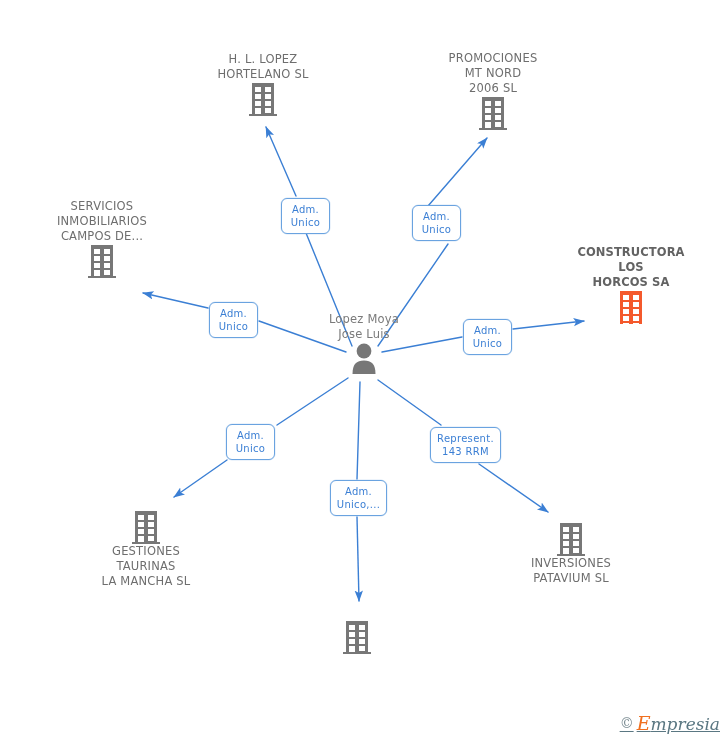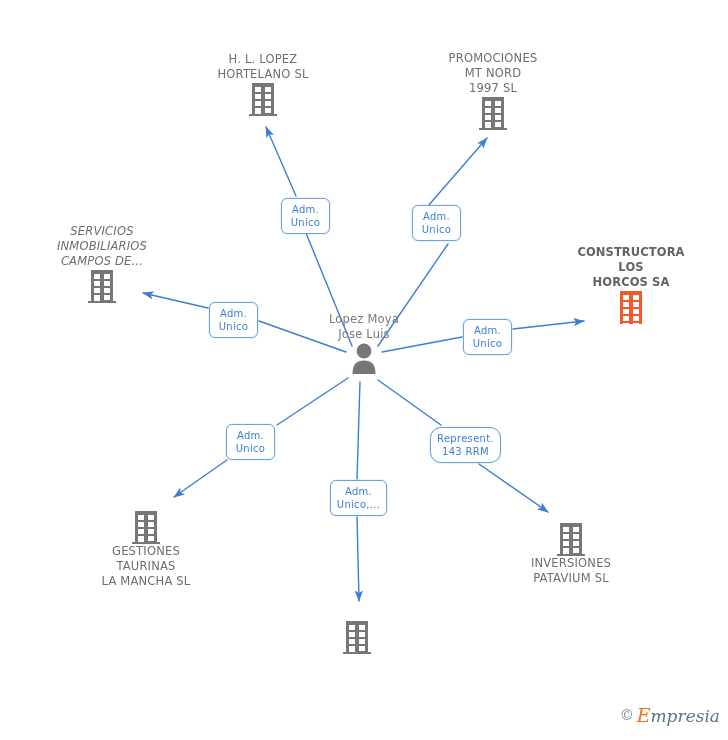--- a/index.html
+++ b/index.html
@@ -62,27 +62,28 @@
     line-height: 13px;
     text-align: center;
     padding: 4px 2px 4px 2px;
     white-space: pre-line;
     letter-spacing: 0.3px;
     box-shadow: 0 0 0 0.5px rgba(106,163,224,0.25);
   }
   .watermark {
     position: absolute;
     right: 8px;
-    bottom: 14px;
+    bottom: 6px;
     font-size: 17px;
     font-family: "DejaVu Serif", "Liberation Serif", serif;
     font-style: italic;
     color: #5a7782;
     white-space: nowrap;
     user-select: none;
+    text-decoration: underline;
   }
   .watermark .copy {
     font-style: normal;
     font-size: 14px;
     color: #7b8c93;
     vertical-align: 2px;
     margin-right: 3px;
   }
   .watermark .brandE {
     color: #f07020;
@@ -134,35 +135,35 @@
             <rect x="6" y="19" width="6" height="5" fill="#fff"></rect>
             <rect x="16" y="19" width="6" height="5" fill="#fff"></rect>
             <rect x="6" y="26" width="6" height="6" fill="#fff"></rect>
             <rect x="16" y="26" width="6" height="5" fill="#fff"></rect>
             <rect x="0" y="32" width="28" height="4" fill="#777777"></rect>
           </svg></span>
       </div>
       <div class="node" style="left: 493px; top: 51px;">
         <div class="node-label">PROMOCIONES
 MT NORD
-1997 SL</div>
-        <span class="icon-wrap"><svg width="28" height="34" viewBox="0 0 28 34">
-            <rect x="3" y="1" width="22" height="32" fill="#777777"></rect>
-            <rect x="6" y="5" width="6" height="5" fill="#fff"></rect>
-            <rect x="16" y="5" width="6" height="5" fill="#fff"></rect>
-            <rect x="6" y="12" width="6" height="5" fill="#fff"></rect>
-            <rect x="16" y="12" width="6" height="5" fill="#fff"></rect>
-            <rect x="6" y="19" width="6" height="5" fill="#fff"></rect>
-            <rect x="16" y="19" width="6" height="5" fill="#fff"></rect>
-            <rect x="6" y="26" width="6" height="6" fill="#fff"></rect>
-            <rect x="16" y="26" width="6" height="5" fill="#fff"></rect>
-            <rect x="0" y="32" width="28" height="4" fill="#777777"></rect>
-          </svg></span>
-      </div>
-      <div class="node" style="left: 102px; top: 224px; font-style: italic;">
+2006 SL</div>
+        <span class="icon-wrap"><svg width="28" height="34" viewBox="0 0 28 34">
+            <rect x="3" y="1" width="22" height="32" fill="#777777"></rect>
+            <rect x="6" y="5" width="6" height="5" fill="#fff"></rect>
+            <rect x="16" y="5" width="6" height="5" fill="#fff"></rect>
+            <rect x="6" y="12" width="6" height="5" fill="#fff"></rect>
+            <rect x="16" y="12" width="6" height="5" fill="#fff"></rect>
+            <rect x="6" y="19" width="6" height="5" fill="#fff"></rect>
+            <rect x="16" y="19" width="6" height="5" fill="#fff"></rect>
+            <rect x="6" y="26" width="6" height="6" fill="#fff"></rect>
+            <rect x="16" y="26" width="6" height="5" fill="#fff"></rect>
+            <rect x="0" y="32" width="28" height="4" fill="#777777"></rect>
+          </svg></span>
+      </div>
+      <div class="node" style="left: 102px; top: 199px;">
         <div class="node-label">SERVICIOS
 INMOBILIARIOS
 CAMPOS DE...</div>
         <span class="icon-wrap"><svg width="28" height="34" viewBox="0 0 28 34">
             <rect x="3" y="1" width="22" height="32" fill="#777777"></rect>
             <rect x="6" y="5" width="6" height="5" fill="#fff"></rect>
             <rect x="16" y="5" width="6" height="5" fill="#fff"></rect>
             <rect x="6" y="12" width="6" height="5" fill="#fff"></rect>
             <rect x="16" y="12" width="6" height="5" fill="#fff"></rect>
             <rect x="6" y="19" width="6" height="5" fill="#fff"></rect>
@@ -254,21 +255,21 @@
       <div class="edge-label" style="left: 412px; top: 205px; width: 49px; height: 36px;">Adm.
 Unico</div>
       <div class="edge-label" style="left: 209px; top: 302px; width: 49px; height: 36px;">Adm.
 Unico</div>
       <div class="edge-label" style="left: 463px; top: 319px; width: 49px; height: 36px;">Adm.
 Unico</div>
       <div class="edge-label" style="left: 226px; top: 424px; width: 49px; height: 36px;">Adm.
 Unico</div>
       <div class="edge-label" style="left: 330px; top: 480px; width: 57px; height: 36px;">Adm.
 Unico,...</div>
-      <div class="edge-label" style="left: 430px; top: 427px; width: 71px; height: 36px; border-radius: 11px;">Represent.
+      <div class="edge-label" style="left: 430px; top: 427px; width: 71px; height: 36px;">Represent.
 143 RRM</div>
     </div>
 
   <div class="watermark">
     <span class="copy">©</span><span class="brandE">E</span><span class="brandRest">mpresia</span>
   </div>
 
 </div>
 
 </body></html>

